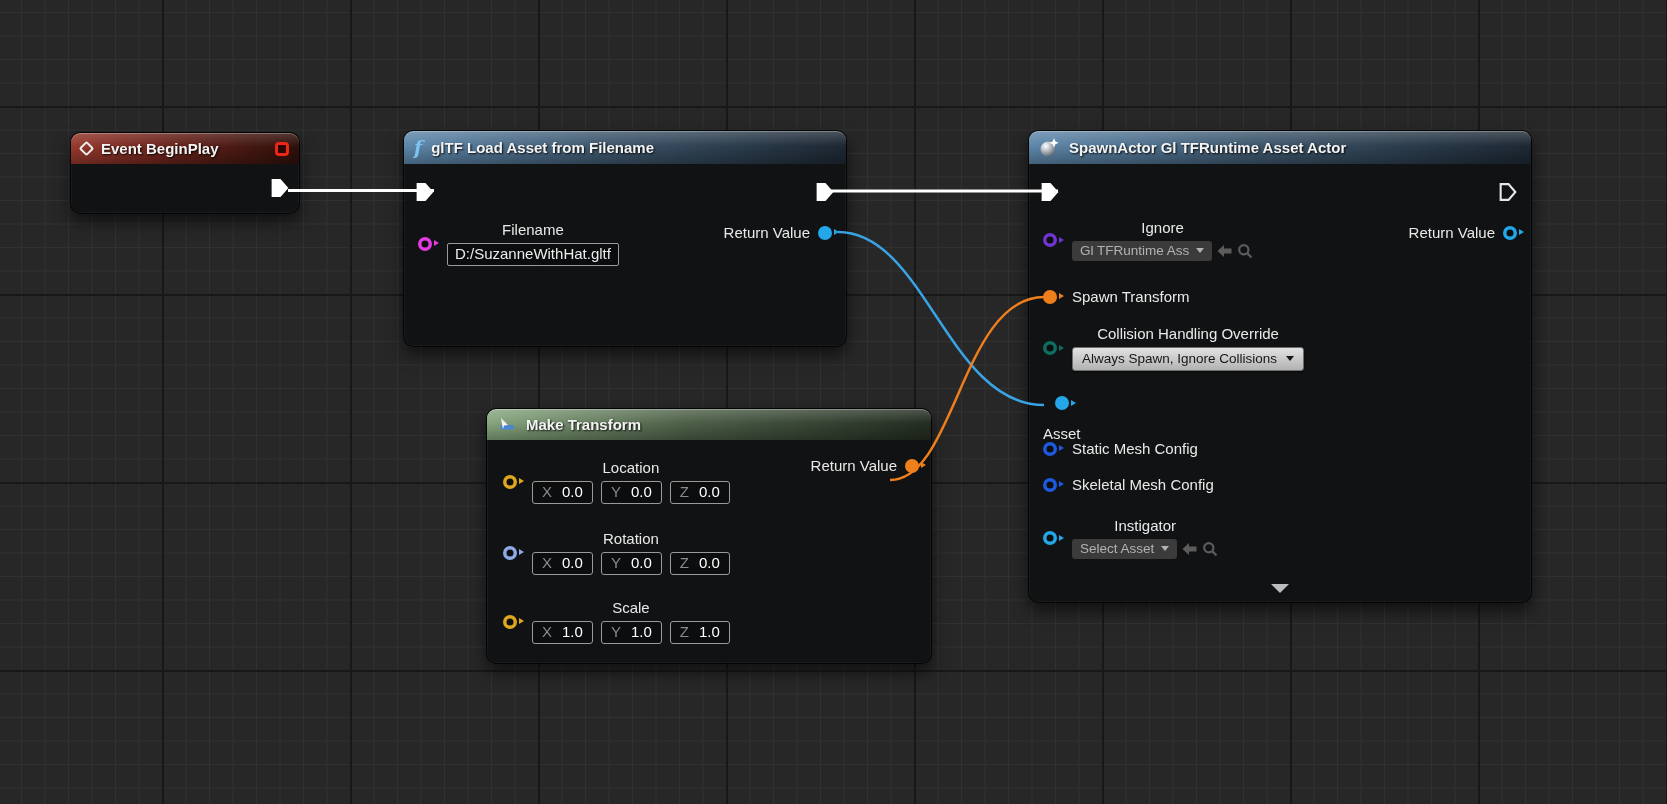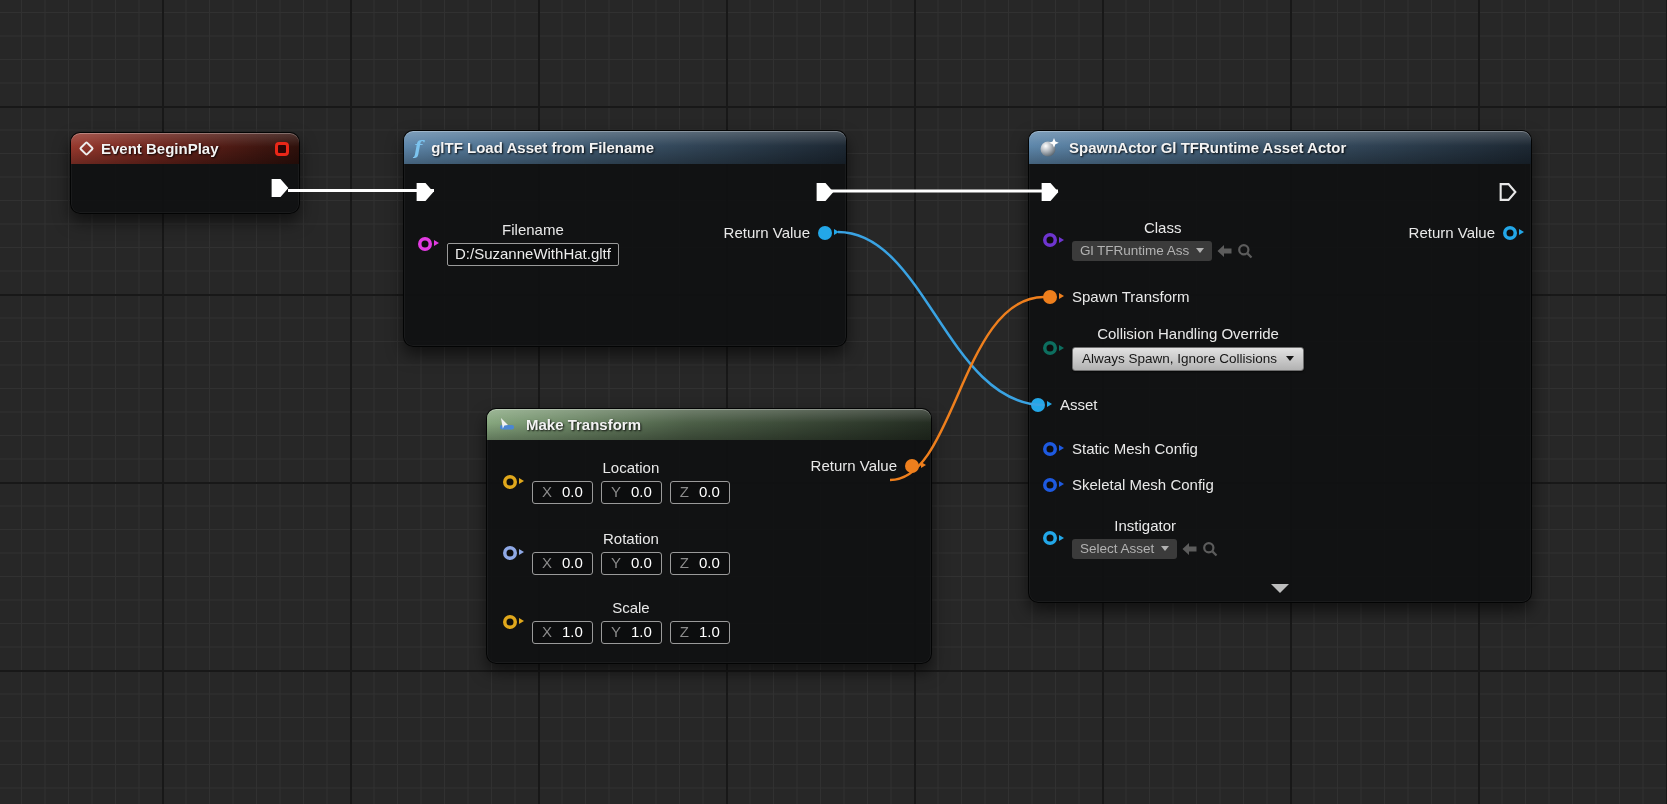--- a/index.html
+++ b/index.html
@@ -238,21 +238,21 @@
       <svg class="execsvg" width="22" height="22" viewBox="0 0 20 21">
         <path d="M3 3 h7.5 l6.5 7.5 -6.5 7.5 H3 Z" fill="none" stroke="#e8e8e8" stroke-width="2"></path>
       </svg>
     </div>
 
     <div class="in-row" style="left:14px;top:88px;">
       <span class="pin hollow" style="--c:#6e35cf;">
           <span class="arr"></span>
         </span>
       <span class="col">
-        <span class="plabel">Class</span>
+        <span class="plabel">Ignore</span>
         <span class="valrow">
           <span class="dd-dark">
             <span>Gl TFRuntime Ass</span>
               <span class="car"></span>
           </span>
           <svg width="17" height="14" viewBox="0 0 17 14">
             <path d="M8 1 L1.5 7 L8 13 V9.4 H15.5 V4.6 H8 Z" fill="#5c5c5c"></path>
           </svg>
           <svg width="16" height="16" viewBox="0 0 16 16">
             <circle cx="6.8" cy="6.8" r="4.6" fill="none" stroke="#5c5c5c" stroke-width="2.2"></circle>
@@ -282,21 +282,21 @@
         </span>
       <span class="col">
         <span class="plabel">Collision Handling Override</span>
         <span class="dd-light">
           <span>Always Spawn, Ignore Collisions</span>
             <span class="car"></span>
         </span>
       </span>
     </div>
 
-    <div class="in-row" style="left:2px;top:265px;">
+    <div class="in-row" style="left:14px;top:265px;flex-direction:column;">
       <span class="pin filled" style="--c:#23a7e8;">
           <span class="arr"></span>
         </span>
       <span class="plabel">Asset</span>
     </div>
 
     <div class="in-row" style="left:14px;top:309px;">
       <span class="pin hollow" style="--c:#1e5ae0;">
           <span class="arr"></span>
         </span>

